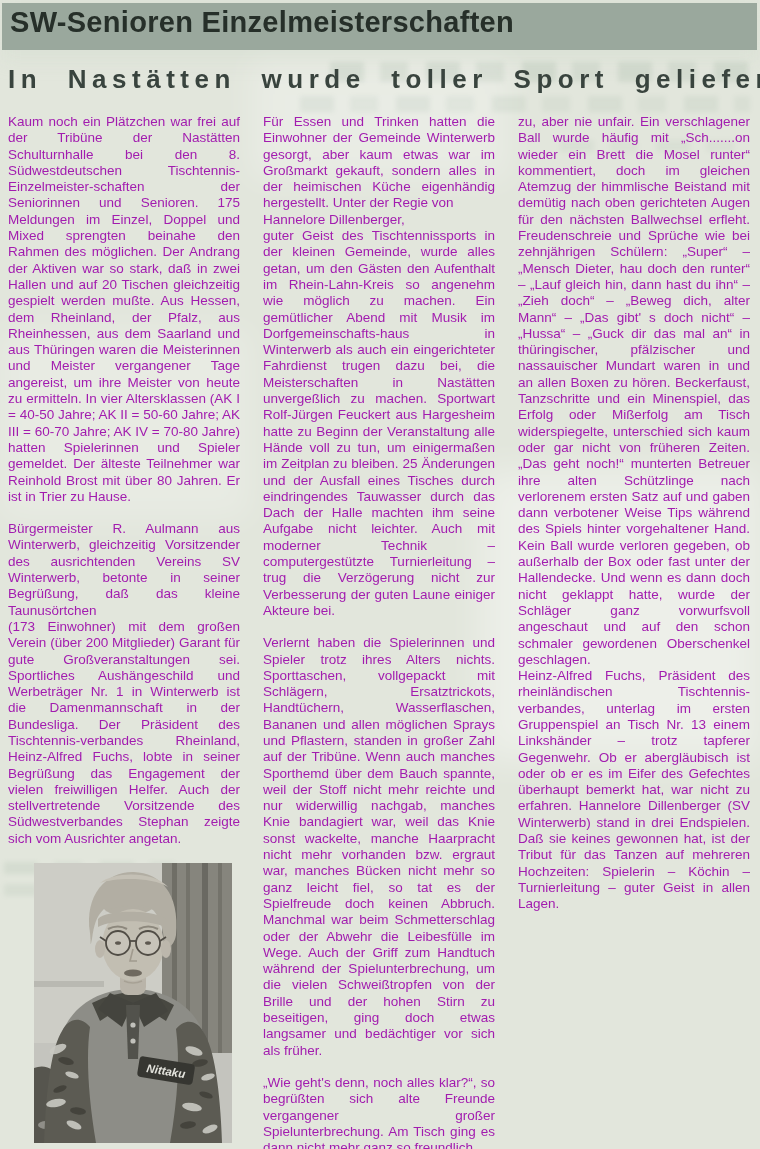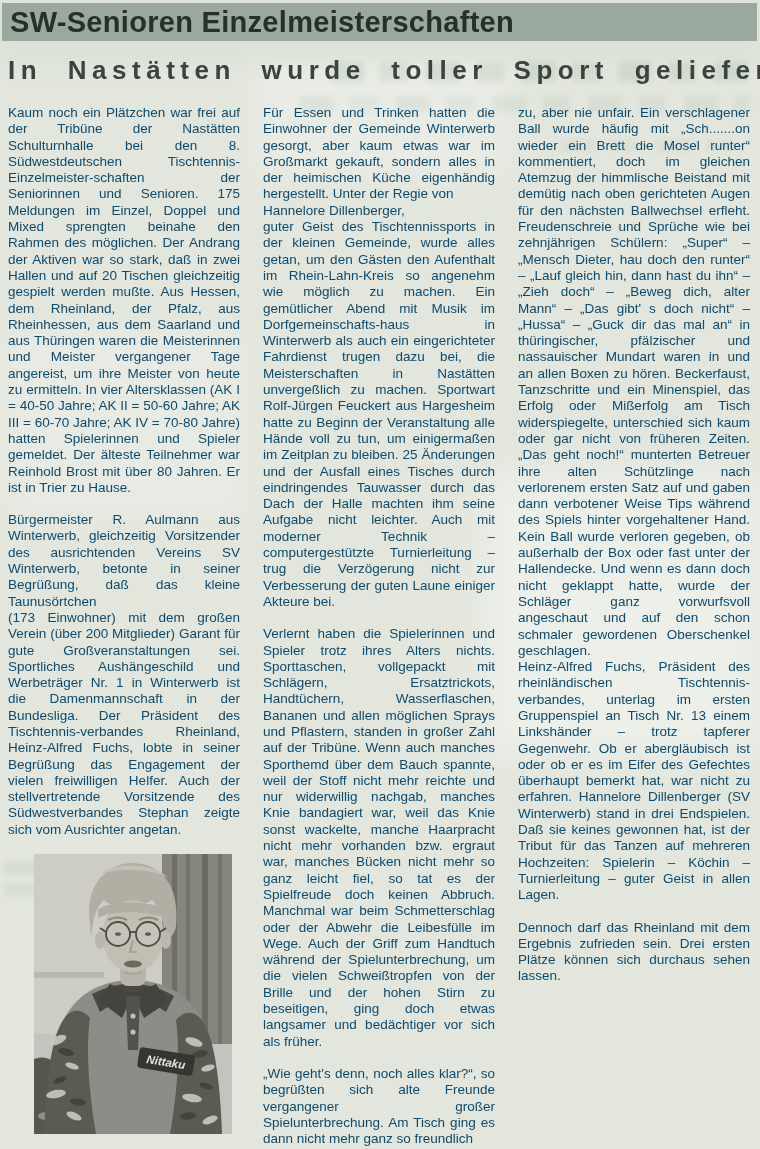--- a/index.html
+++ b/index.html
@@ -21,39 +21,39 @@
   
   .ghost{position:absolute;pointer-events:none;opacity:.15;filter:blur(2.5px);}
   .ghost-line{background:repeating-linear-gradient(90deg,rgba(100,135,110,.85) 0 34px,transparent 34px 50px,rgba(100,135,110,.7) 50px 78px,transparent 78px 96px);}
   .g1{left:330px;top:62px;width:420px;height:20px;}
   .g2{left:300px;top:96px;width:450px;height:16px;opacity:.10;}
   .g3{left:4px;top:862px;width:170px;height:12px;opacity:.12;}
   .g4{left:4px;top:884px;width:150px;height:12px;opacity:.10;}
   .g5{left:560px;top:140px;width:190px;height:12px;opacity:.08;}
 
   .kicker{
-    position:relative;margin:3px 3px 0 2px;height:38px;line-height:38px;
+    position:relative;margin:3px 3px 0 2px;height:47px;line-height:38px;
     background:#9aa89d;color:#262f29;
     font-size:29px;font-weight:bold;padding-left:8px;letter-spacing:.3px;
     white-space:nowrap;overflow:hidden;
   }
   .headline{
     position:relative;margin:14px 6px 0 8px;
     font-size:26px;font-weight:bold;color:#39443e;
     letter-spacing:5.5px;word-spacing:13px;white-space:nowrap;
   }
   .columns{
     position:relative;
     display:grid;grid-template-columns:1fr 1fr 1fr;gap:23px;
     padding:19px 10px 0 8px;
   }
   .col{min-width:0;}
   .body-para{
     margin:0 0 16px 0;
-    font-size:13.5px;line-height:16.3px;color:#0c4a6e;
+    font-size:13.5px;line-height:16.3px;color:#a21caf;
     text-align:justify;text-justify:inter-word;
     hyphens:none;
   }
   .body-para b{font-weight:normal;}
 
   figure.photo{
     margin:12px 0 0 26px;padding:0;width:198px;height:280px;overflow:hidden;
     position:relative;
   }
   figure.photo svg{display:block;}
@@ -175,18 +175,17 @@
       <div>
           <p class="body-para"><span>Für Essen und Trinken hatten die Einwohner der Gemeinde Winterwerb gesorgt, aber kaum etwas war im Großmarkt gekauft, sondern alles in der heimischen Küche eigenhändig hergestellt. Unter der Regie von</span><br><b>Hannelore Dillenberger,</b><br><span>guter Geist des Tischtennissports in der kleinen Gemeinde, wurde alles getan, um den Gästen den Aufenthalt im Rhein-Lahn-Kreis so angenehm wie möglich zu machen. Ein gemütlicher Abend mit Musik im Dorfgemeinschafts-haus in Winterwerb als auch ein eingerichteter Fahrdienst trugen dazu bei, die Meisterschaften in Nastätten unvergeßlich zu machen. Sportwart Rolf-Jürgen Feuckert aus Hargesheim hatte zu Beginn der Veranstaltung alle Hände voll zu tun, um einigermaßen im Zeitplan zu bleiben. 25 Änderungen und der Ausfall eines Tisches durch eindringendes Tauwasser durch das Dach der Halle machten ihm seine Aufgabe nicht leichter. Auch mit moderner Technik – computergestützte Turnierleitung – trug die Verzögerung nicht zur Verbesserung der guten Laune einiger Akteure bei.</span></p>
           <p class="body-para"><span>Verlernt haben die Spielerinnen und Spieler trotz ihres Alters nichts. Sporttaschen, vollgepackt mit Schlägern, Ersatztrickots, Handtüchern, Wasserflaschen, Bananen und allen möglichen Sprays und Pflastern, standen in großer Zahl auf der Tribüne. Wenn auch manches Sporthemd über dem Bauch spannte, weil der Stoff nicht mehr reichte und nur widerwillig nachgab, manches Knie bandagiert war, weil das Knie sonst wackelte, manche Haarpracht nicht mehr vorhanden bzw. ergraut war, manches Bücken nicht mehr so ganz leicht fiel, so tat es der Spielfreude doch keinen Abbruch. Manchmal war beim Schmetterschlag oder der Abwehr die Leibesfülle im Wege. Auch der Griff zum Handtuch während der Spielunterbrechung, um die vielen Schweißtropfen von der Brille und der hohen Stirn zu beseitigen, ging doch etwas langsamer und bedächtiger vor sich als früher.</span></p>
           <p class="body-para"><span>„Wie geht's denn, noch alles klar?“, so begrüßten sich alte Freunde vergangener großer Spielunterbrechung. Am Tisch ging es dann nicht mehr ganz so freundlich</span></p>
         </div>
     </div>
 
     <div class="col">
       <div>
           <p class="body-para"><span>zu, aber nie unfair. Ein verschlagener Ball wurde häufig mit „Sch.......on wieder ein Brett die Mosel runter“ kommentiert, doch im gleichen Atemzug der himmlische Beistand mit demütig nach oben gerichteten Augen für den nächsten Ballwechsel erfleht. Freudenschreie und Sprüche wie bei zehnjährigen Schülern: „Super“ – „Mensch Dieter, hau doch den runter“ – „Lauf gleich hin, dann hast du ihn“ – „Zieh doch“ – „Beweg dich, alter Mann“ – „Das gibt' s doch nicht“ – „Hussa“ – „Guck dir das mal an“ in thüringischer, pfälzischer und nassauischer Mundart waren in und an allen Boxen zu hören. Beckerfaust, Tanzschritte und ein Minenspiel, das Erfolg oder Mißerfolg am Tisch widerspiegelte, unterschied sich kaum oder gar nicht von früheren Zeiten. „Das geht noch!“ munterten Betreuer ihre alten Schützlinge nach verlorenem ersten Satz auf und gaben dann verbotener Weise Tips während des Spiels hinter vorgehaltener Hand. Kein Ball wurde verloren gegeben, ob außerhalb der Box oder fast unter der Hallendecke. Und wenn es dann doch nicht geklappt hatte, wurde der Schläger ganz vorwurfsvoll angeschaut und auf den schon schmaler gewordenen Oberschenkel geschlagen.</span><br><span>Heinz-Alfred Fuchs, Präsident des rheinländischen Tischtennis-verbandes, unterlag im ersten Gruppenspiel an Tisch Nr. 13 einem Linkshänder – trotz tapferer Gegenwehr. Ob er abergläubisch ist oder ob er es im Eifer des Gefechtes überhaupt bemerkt hat, war nicht zu erfahren. Hannelore Dillenberger (SV Winterwerb) stand in drei Endspielen. Daß sie keines gewonnen hat, ist der Tribut für das Tanzen auf mehreren Hochzeiten: Spielerin – Köchin – Turnierleitung – guter Geist in allen Lagen.</span></p>
-          <p class="body-para"><span>Dennoch darf das Rheinland mit dem Ergebnis zufrieden sein. Drei ersten Plätze können sich durchaus sehen lassen.</span></p>
         </div>
     </div>
 
   </div>
 </div>
 
 </body></html>

